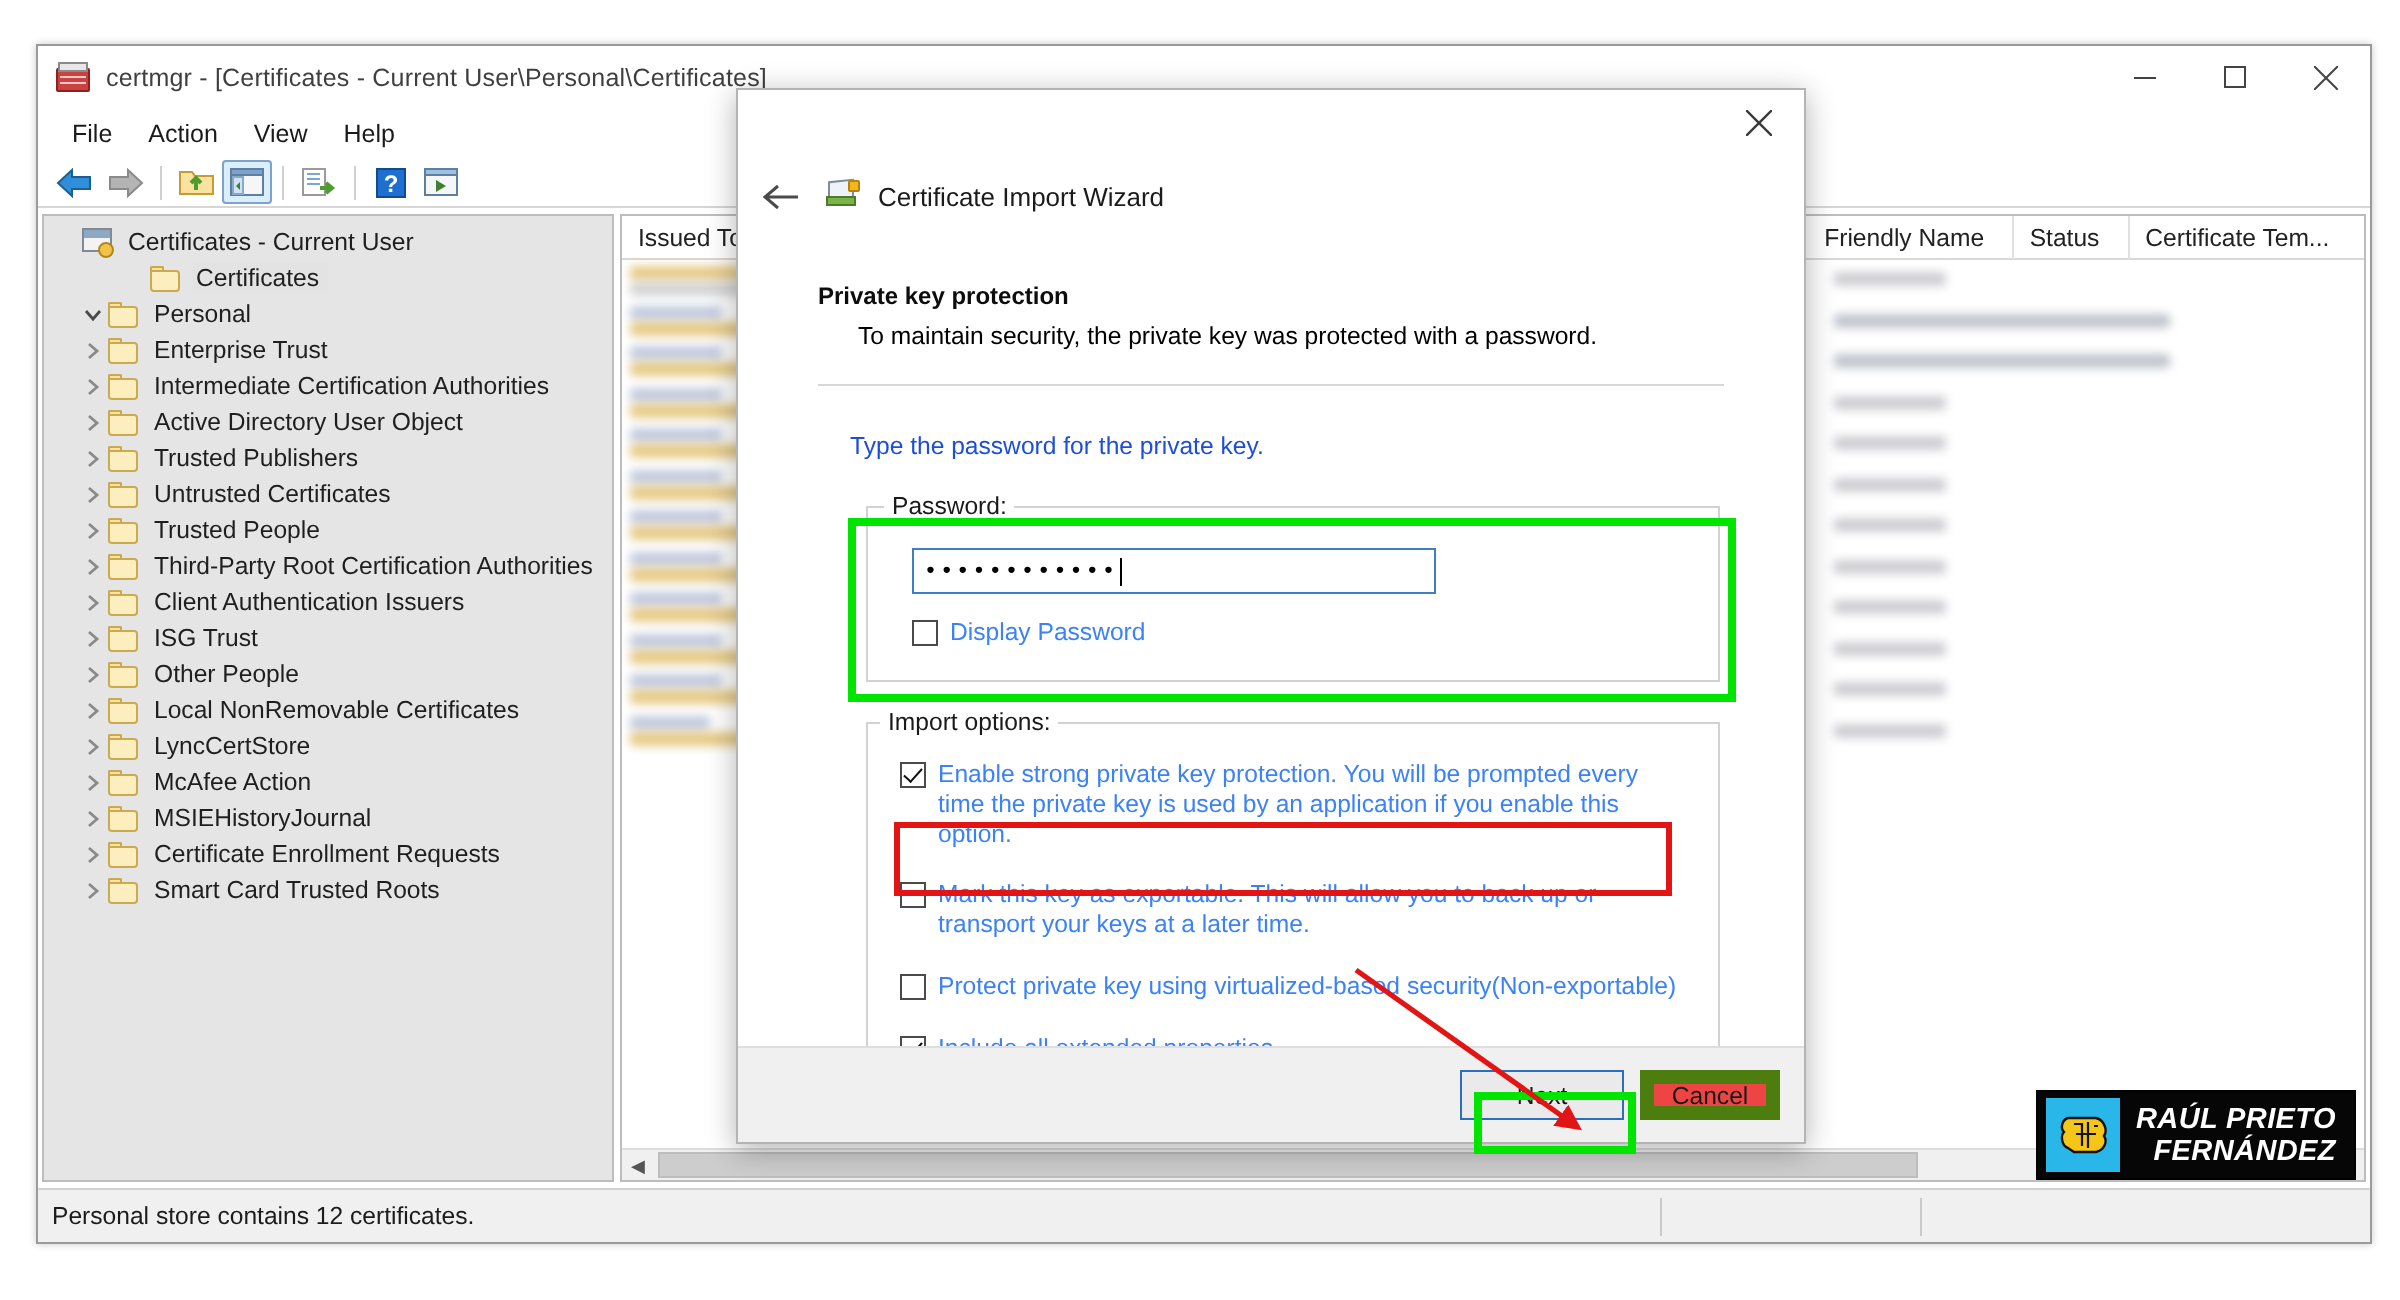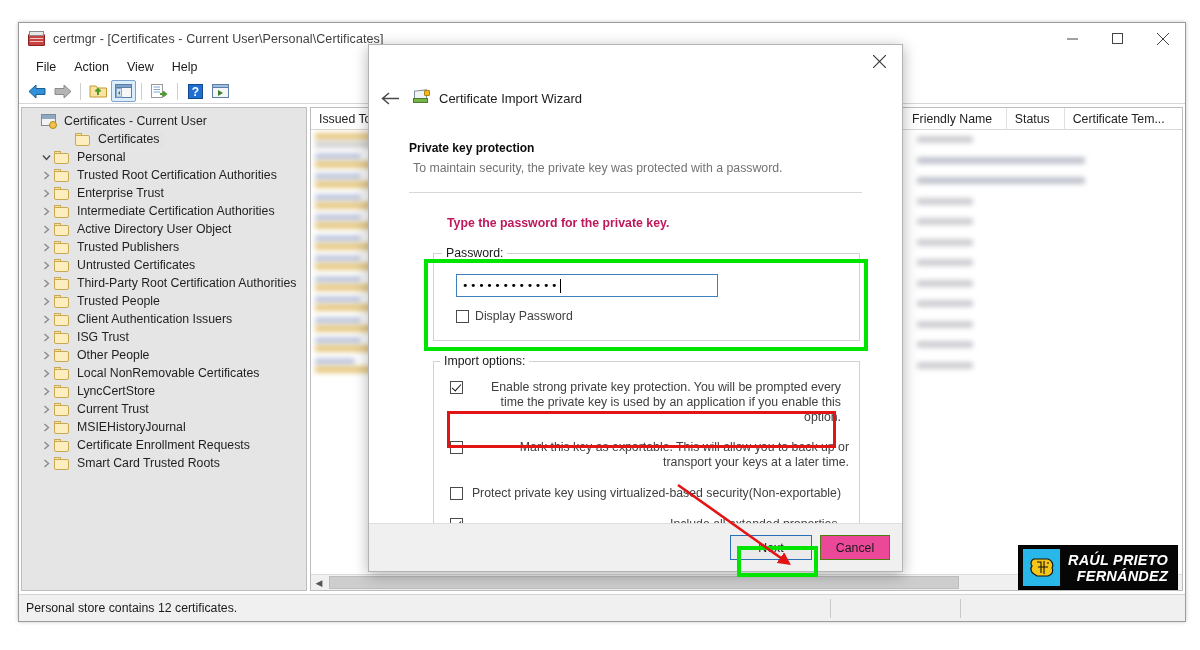--- a/index.html
+++ b/index.html
@@ -154,23 +154,23 @@
     width: 26px; height: 26px; margin-left: 8px; display:flex;align-items:center;justify-content:center;
   }
   .wiz-appicon { width:18px;height:16px;margin-left:10px;margin-right:8px;position:relative;}
   .wiz-appicon .p1{position:absolute;left:1px;top:0;width:13px;height:11px;background:#eef3f8;border:1px solid #7f8d9c;transform:skewY(-6deg);}
   .wiz-appicon .p2{position:absolute;left:0px;top:8px;width:15px;height:5px;background:#79b448;border:1px solid #4d7a2c;}
   .wiz-appicon .p3{position:absolute;left:11px;top:0px;width:6px;height:6px;background:#f3b71e;border:1px solid #b4830f;border-radius:1px;}
   .wiz-title { font-size: 13px; color: #1b1b1b; }
 
   .wiz-body { position: absolute; left: 0; top: 74px; right: 0; bottom: 48px; padding: 0 28px; }
   .wiz-h2 { font-size: 12px; font-weight: bold; color: #0d0d0d; margin-top: 22px; margin-left: 12px;}
-  .wiz-sub { font-size: 12.3px; color: #737373; margin-top: 6px; margin-left: 16px; }
+  .wiz-sub { font-size: 12.3px; color: #000000; margin-top: 6px; margin-left: 32px; }
   .wiz-rule { height: 1px; background: #d8d8d8; margin: 17px 12px 0 12px; }
-  .wiz-instr { font-size: 12.3px; color: #be185d; margin: 23px 0 0 50px; font-weight: bold; }
+  .wiz-instr { font-size: 12.3px; color: #1d4ed8; margin: 23px 0 0 28px; }
 
   .group {
     position: relative; border: 1px solid #d2d2d2;
     margin: 0 10px 0 34px; padding: 14px 10px 12px 10px;
   }
   .group-legend {
     position: absolute; top: -8px; left: 8px; background: #ffffff;
     padding: 0 4px; font-size: 12.3px; color: #1a1a1a;
   }
   .pw-input {
@@ -183,32 +183,32 @@
 
   .cbrow { display: flex; margin-top: 10px; margin-left: 12px; align-items: flex-start; }
   .cbox {
     width: 13px; height: 13px; border: 1px solid #4a4a4a; background: #fff;
     flex: none; margin-right: 6px; margin-top: 1px; position: relative;
   }
   .cbox.checked::after {
     content: ""; position: absolute; left: 3px; top: 0px; width: 4px; height: 8px;
     border: solid #111; border-width: 0 1.6px 1.6px 0; transform: rotate(42deg);
   }
-  .cblabel { font-size: 12.3px; color: #404040; line-height: 15px; text-align: right; }
+  .cblabel { font-size: 12.3px; color: #3b82f6; line-height: 15px; }
 
   .opt-row { display: flex; margin: 0 0 0 12px; align-items: flex-start; }
 
   .wiz-footer {
     position: absolute; left: 0; right: 0; bottom: 0; height: 48px;
     background: #f0f0f0; border-top: 1px solid #dedede;
     display: flex; align-items: center; justify-content: flex-end; padding-right: 12px;
   }
   .btn {
     height: 25px; min-width: 76px; font-size: 12.3px; color: #1a1a1a;
-    background: #ec4899; border: 1px solid #4d7c0f;
+    background: #ef4444; border: 7px solid #4d7c0f;
     display: flex; align-items: center; justify-content: center;
     margin-left: 8px;
   }
   .btn.default { border: 1.6px solid #2a6fb8; background: #eaeaea; }
 
   
   .hl-green {
     position: absolute; border: 4px solid #00e500; pointer-events: none;
   }
   .hl-red {
@@ -357,32 +357,20 @@
                   <path d="M1 2.5 L4.5 6.5 L8 2.5" fill="none" stroke="#4a4a4a" stroke-width="1.4"></path>
                 </svg>
             </div>
             <div class="ico-folder">
                 <div class="ft"></div>
                 <div class="fb"></div>
               </div>
             <div class="tlabel">Personal</div>
           </div>
 
-          <div class="tnode">
-            <div class="twist" style="margin-left:13px">
-              <svg width="9" height="9" viewBox="0 0 9 9">
-                  <path d="M2.5 1 L6.5 4.5 L2.5 8" fill="none" stroke="#8a8a8a" stroke-width="1.4"></path>
-                </svg>
-            </div>
-            <div class="ico-folder">
-                <div class="ft"></div>
-                <div class="fb"></div>
-              </div>
-            <div class="tlabel">Trusted Root Certification Authorities</div>
-          </div>
 
           <div class="tnode">
             <div class="twist" style="margin-left:13px">
               <svg width="9" height="9" viewBox="0 0 9 9">
                   <path d="M2.5 1 L6.5 4.5 L2.5 8" fill="none" stroke="#8a8a8a" stroke-width="1.4"></path>
                 </svg>
             </div>
             <div class="ico-folder">
                 <div class="ft"></div>
                 <div class="fb"></div>
@@ -445,46 +433,46 @@
           <div class="tnode">
             <div class="twist" style="margin-left:13px">
               <svg width="9" height="9" viewBox="0 0 9 9">
                   <path d="M2.5 1 L6.5 4.5 L2.5 8" fill="none" stroke="#8a8a8a" stroke-width="1.4"></path>
                 </svg>
             </div>
             <div class="ico-folder">
                 <div class="ft"></div>
                 <div class="fb"></div>
               </div>
+            <div class="tlabel">Trusted People</div>
+          </div>
+
+          <div class="tnode">
+            <div class="twist" style="margin-left:13px">
+              <svg width="9" height="9" viewBox="0 0 9 9">
+                  <path d="M2.5 1 L6.5 4.5 L2.5 8" fill="none" stroke="#8a8a8a" stroke-width="1.4"></path>
+                </svg>
+            </div>
+            <div class="ico-folder">
+                <div class="ft"></div>
+                <div class="fb"></div>
+              </div>
             <div class="tlabel">Third-Party Root Certification Authorities</div>
           </div>
 
           <div class="tnode">
             <div class="twist" style="margin-left:13px">
               <svg width="9" height="9" viewBox="0 0 9 9">
                   <path d="M2.5 1 L6.5 4.5 L2.5 8" fill="none" stroke="#8a8a8a" stroke-width="1.4"></path>
                 </svg>
             </div>
             <div class="ico-folder">
                 <div class="ft"></div>
                 <div class="fb"></div>
               </div>
-            <div class="tlabel">Trusted People</div>
-          </div>
-
-          <div class="tnode">
-            <div class="twist" style="margin-left:13px">
-              <svg width="9" height="9" viewBox="0 0 9 9">
-                  <path d="M2.5 1 L6.5 4.5 L2.5 8" fill="none" stroke="#8a8a8a" stroke-width="1.4"></path>
-                </svg>
-            </div>
-            <div class="ico-folder">
-                <div class="ft"></div>
-                <div class="fb"></div>
-              </div>
             <div class="tlabel">Client Authentication Issuers</div>
           </div>
 
           <div class="tnode">
             <div class="twist" style="margin-left:13px">
               <svg width="9" height="9" viewBox="0 0 9 9">
                   <path d="M2.5 1 L6.5 4.5 L2.5 8" fill="none" stroke="#8a8a8a" stroke-width="1.4"></path>
                 </svg>
             </div>
             <div class="ico-folder">
@@ -536,21 +524,21 @@
           <div class="tnode">
             <div class="twist" style="margin-left:13px">
               <svg width="9" height="9" viewBox="0 0 9 9">
                   <path d="M2.5 1 L6.5 4.5 L2.5 8" fill="none" stroke="#8a8a8a" stroke-width="1.4"></path>
                 </svg>
             </div>
             <div class="ico-folder">
                 <div class="ft"></div>
                 <div class="fb"></div>
               </div>
-            <div class="tlabel">Current Trust</div>
+            <div class="tlabel">McAfee Action</div>
           </div>
 
           <div class="tnode">
             <div class="twist" style="margin-left:13px">
               <svg width="9" height="9" viewBox="0 0 9 9">
                   <path d="M2.5 1 L6.5 4.5 L2.5 8" fill="none" stroke="#8a8a8a" stroke-width="1.4"></path>
                 </svg>
             </div>
             <div class="ico-folder">
                 <div class="ft"></div>

